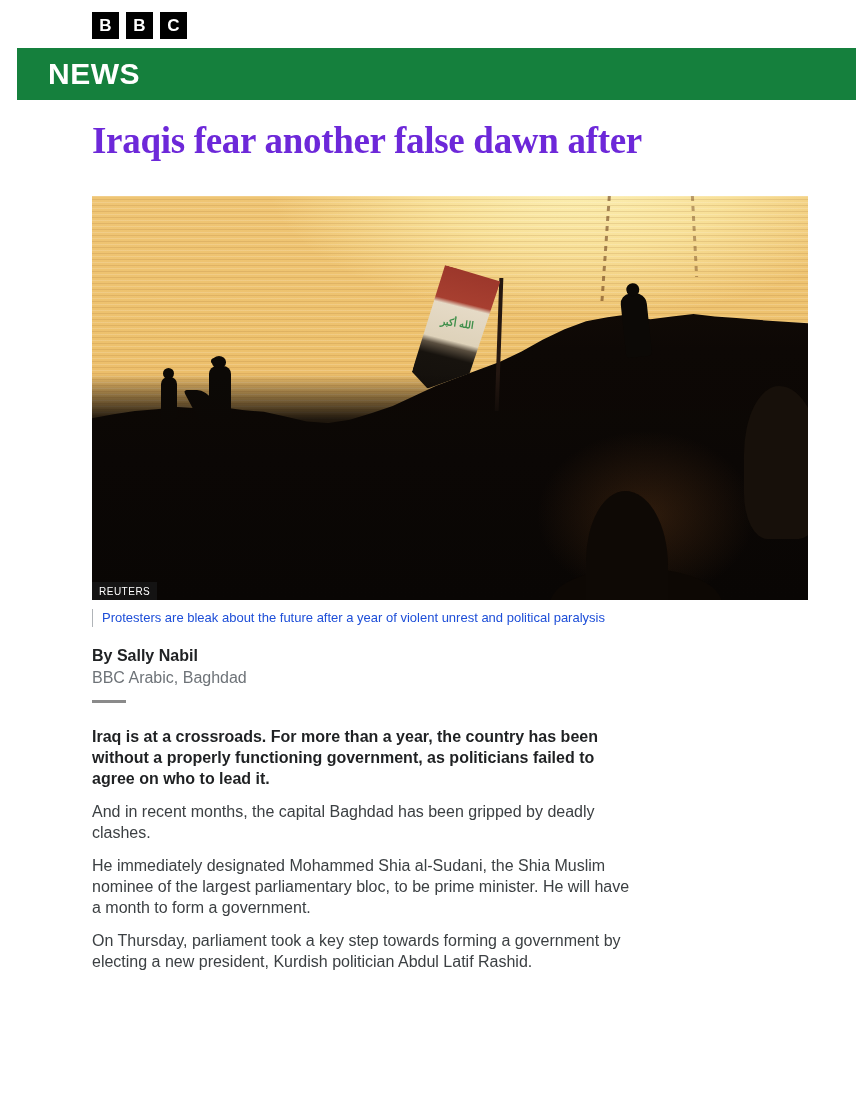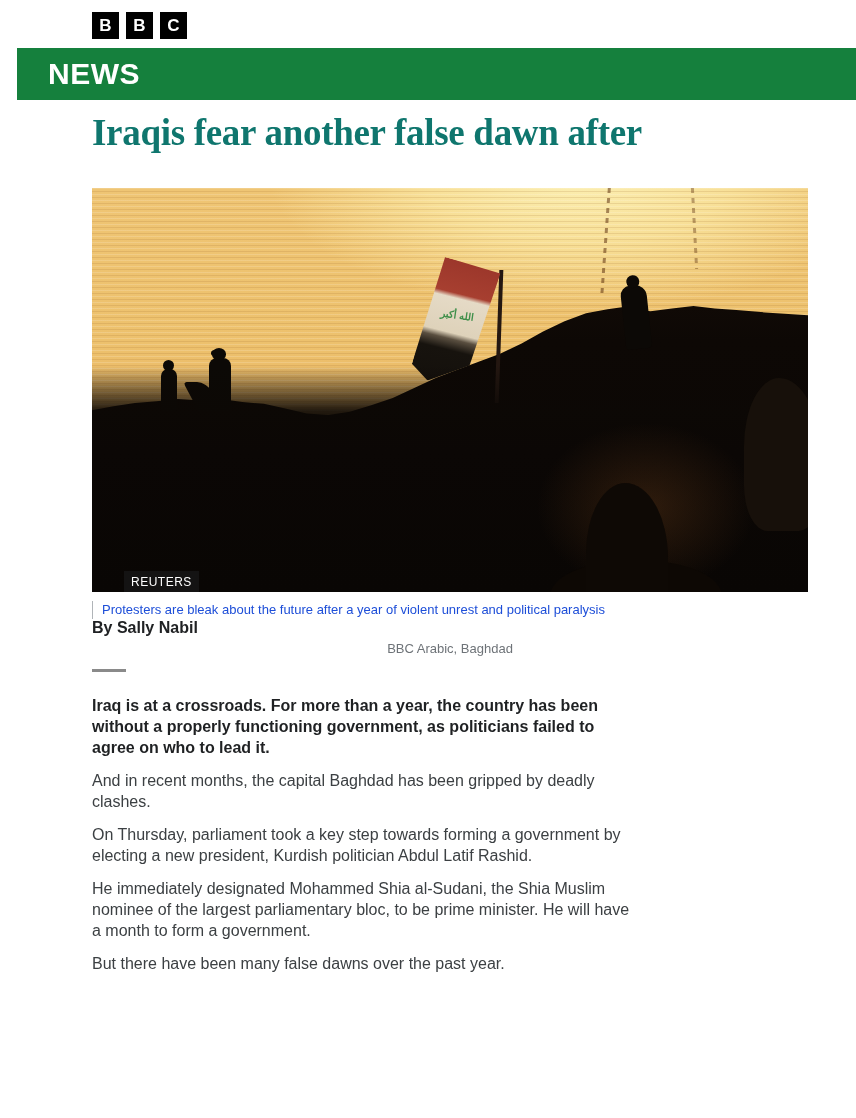--- a/index.html
+++ b/index.html
@@ -8,21 +8,21 @@
   .page { position:relative; width:856px; height:1118px; background:#fff; overflow:hidden; }
 
   
   .logo-row { padding:12px 0 0 92px; display:flex; gap:7px; width:max-content; cursor:pointer; }
   .logo-block { width:27px; height:27px; background:#000; color:#fff; display:flex; align-items:center; justify-content:center; font-weight:700; font-size:17px; }
   .news-banner { margin:9px 0 0 17px; height:52px; background:#15803d; display:flex; align-items:center; padding-left:31px; cursor:pointer; }
   .news-banner span { color:#fff; font-size:30px; font-weight:700; letter-spacing:0.5px; }
 
   
   .content { margin-left:92px; width:716px; }
-  h1.headline { margin-top:12px; font-family:"Liberation Serif", serif; font-weight:700; font-size:37px; line-height:42px; color:#0f766e; letter-spacing:-0.3px; }
+  h1.headline { margin-top:20px; font-family:"Liberation Serif", serif; font-weight:700; font-size:37px; line-height:42px; color:#6d28d9; letter-spacing:-0.3px; }
 
   figure { margin-top:34px; }
   .photo { position:relative; width:716px; height:404px; overflow:hidden; background:#e8b862; }
   .water { position:absolute; inset:0;
     background:
       radial-gradient(ellipse 58% 46% at 68% -4%, #fcf0b4 0%, rgba(250,230,160,0.8) 38%, rgba(244,205,120,0) 75%),
       linear-gradient(180deg, #efc574 0%, #edc16d 38%, #e8b262 68%, #e2a558 100%); }
   .ripples { position:absolute; inset:0; opacity:.45;
     background:repeating-linear-gradient(180deg, rgba(255,255,255,0.35) 0 1px, rgba(255,255,255,0) 1px 3px, rgba(150,95,35,0.35) 3px 4px, rgba(150,95,35,0) 4px 6px); }
   .streak { position:absolute; top:0; width:3px;
@@ -55,27 +55,27 @@
   .glow-haze { position:absolute; left:62%; top:58%; width:220px; height:170px; border-radius:50%;
     background:radial-gradient(ellipse at center, rgba(130,75,30,0.30), rgba(130,75,30,0) 70%); }
   .glow-spot { position:absolute; left:72%; top:81%; width:48px; height:38px; border-radius:50%;
     background:radial-gradient(ellipse at center, rgba(215,170,105,0.9), rgba(215,170,105,0) 72%); }
   .glow-tail { position:absolute; left:74.5%; top:90%; width:26px; height:44px; border-radius:50%;
     background:radial-gradient(ellipse at center, rgba(190,145,85,0.55), rgba(190,145,85,0) 70%); }
   .fg-head { position:absolute; left:69%; bottom:-3%; width:11.5%; height:30%; background:#0e0905; border-radius:48% 52% 0 0 / 58% 62% 0 0; }
   .fg-shoulder { position:absolute; left:64%; bottom:-10%; width:24%; height:18%; background:#0d0804; border-radius:50%; }
   .fg-right { position:absolute; right:-2%; top:47%; width:11%; height:38%; background:#17100a; border-radius:45% 55% 30% 30%; }
 
-  .credit { position:absolute; left:0; bottom:0; background:rgba(22,22,22,0.85); color:#fff; font-size:12px; letter-spacing:0.5px; padding:4px 7px 3px;margin-left:32px; }
+  .credit { position:absolute; left:0; bottom:0; background:rgba(22,22,22,0.85); color:#fff; font-size:10px; letter-spacing:0.5px; padding:4px 7px 3px; }
 
   figcaption { margin-top:9px; font-size:13px; line-height:18px; color:#1d4ed8; border-left:1px solid #b0b4b8; padding-left:9px; }
 
-  .byline { }
+  .byline { margin-top:20px; }
   .byline .author { font-size:16px; font-weight:700; color:#202224; }
-  .byline .role { margin-top:4px; font-size:13px; color:#6e7378;text-align:center; }
+  .byline .role { margin-top:4px; font-size:16px; color:#6e7378; }
   .byline-divider { margin-top:13px; width:34px; height:3px; background:#8a8a8a; border:none; }
 
   .body-text { margin-top:23px; width:548px; font-size:16px; line-height:21px; color:#3c4043; }
   .body-text p { margin-bottom:12px; }
   .body-text p.lead { font-weight:700; color:#1f2123; }
 </style>
 </head>
 <body>
 
 <div class="page">
@@ -125,19 +125,18 @@
 
     <div class="byline">
       <div class="author">By Sally Nabil</div>
       <div class="role">BBC Arabic, Baghdad</div>
     </div>
     <hr class="byline-divider">
 
     <div class="body-text">
       <p class="lead">Iraq is at a crossroads. For more than a year, the country has been without a properly functioning government, as politicians failed to agree on who to lead it.</p>
       <p>And in recent months, the capital Baghdad has been gripped by deadly clashes.</p>
+      <p>He immediately designated Mohammed Shia al-Sudani, the Shia Muslim nominee of the largest parliamentary bloc, to be prime minister. He will have a month to form a government.</p>
       <p>On Thursday, parliament took a key step towards forming a government by electing a new president, Kurdish politician Abdul Latif Rashid.</p>
-      <p>He immediately designated Mohammed Shia al-Sudani, the Shia Muslim nominee of the largest parliamentary bloc, to be prime minister. He will have a month to form a government.</p>
-      <p>But there have been many false dawns over the past year.</p>
     </div>
 
   </main>
 </div>
 
 </body></html>

